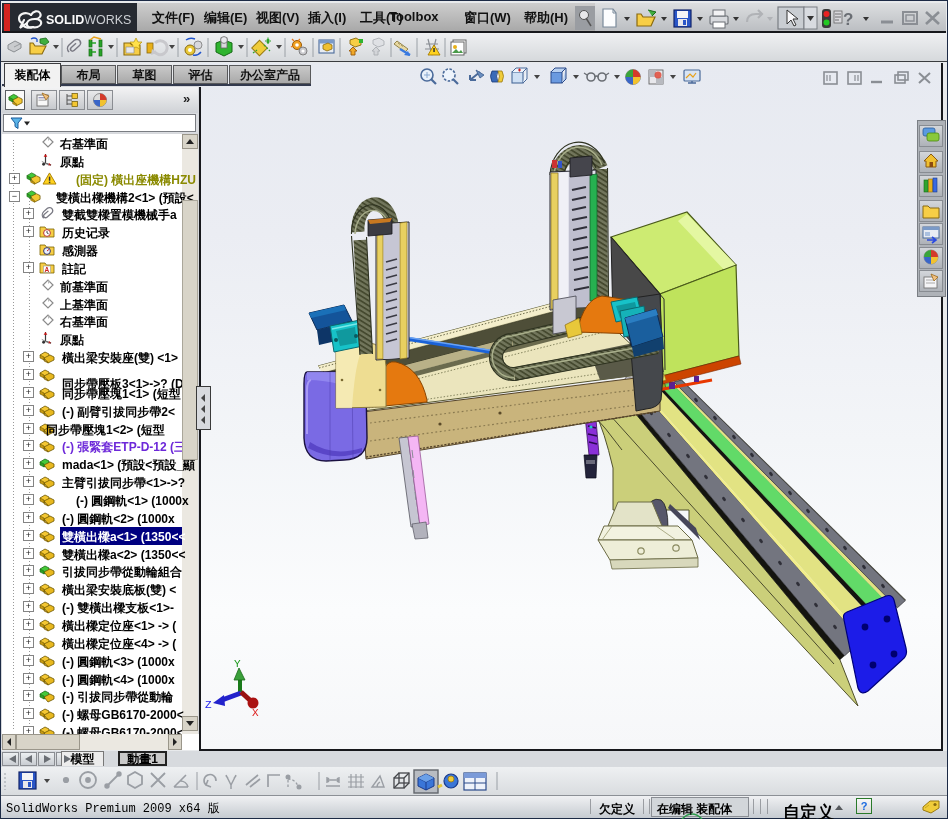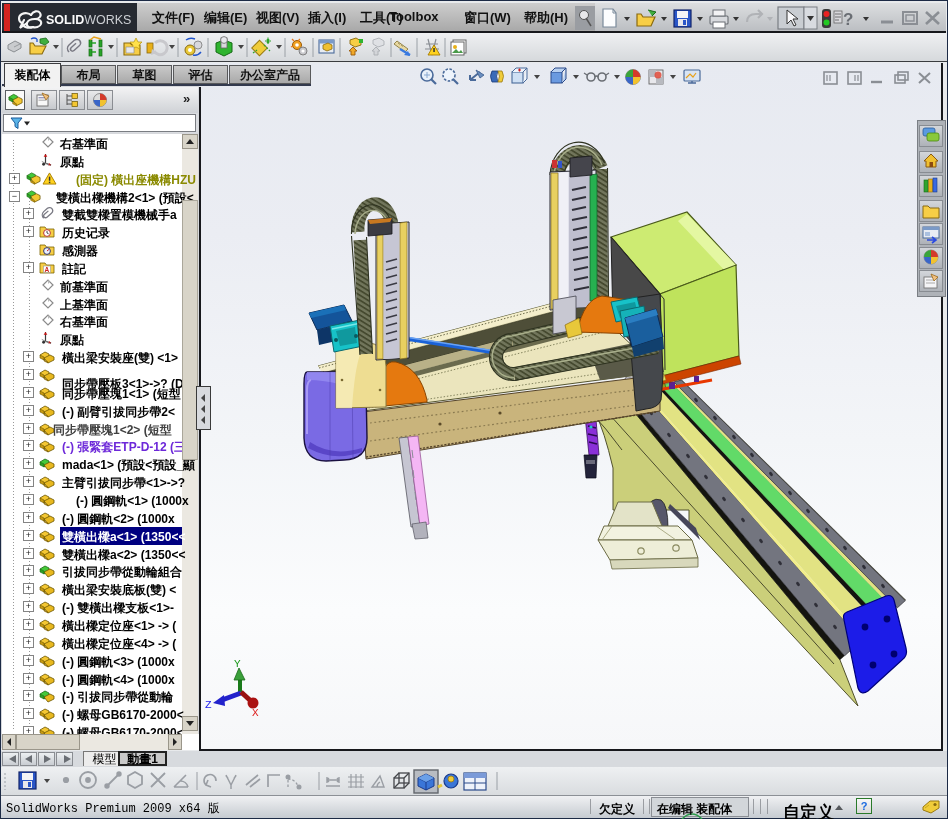--- a/index.html
+++ b/index.html
@@ -467,21 +467,21 @@
 <div class="r" style="left:62px;top:386px;color:#000">同步帶壓塊1&lt;1&gt; (短型</div>
 <div class="eb" style="left:23px;top:405px">+</div>
 <svg class="abs" style="left:39px;top:403px" width="16" height="16" viewBox="0 0 16 16">
       <use href="#sy-part"></use>
     </svg>
 <div class="r" style="left:62px;top:404px;color:#000">(-) 副臂引拔同步帶2&lt;</div>
 <div class="eb" style="left:23px;top:423px">+</div>
 <svg class="abs" style="left:39px;top:421px" width="16" height="16" viewBox="0 0 16 16">
       <use href="#sy-part"></use>
     </svg>
-<div class="r" style="left:53px;top:422px;color:#404040">同步帶壓塊1&lt;2&gt; (短型</div>
+<div class="r" style="left:46px;top:422px;color:#000000">同步帶壓塊1&lt;2&gt; (短型</div>
 <div class="eb" style="left:23px;top:440px">+</div>
 <svg class="abs" style="left:39px;top:438px" width="16" height="16" viewBox="0 0 16 16">
       <use href="#sy-part"></use>
     </svg>
 <div class="r" style="left:62px;top:439px;color:#6d28d9">(-) 張緊套ETP-D-12 (三</div>
 <div class="eb" style="left:23px;top:458px">+</div>
 <svg class="abs" style="left:39px;top:456px" width="16" height="16" viewBox="0 0 16 16">
       <use href="#sy-gpart"></use>
     </svg>
 <div class="r" style="left:62px;top:457px;color:#000">mada&lt;1&gt; (預設&lt;預設_顯</div>
@@ -819,21 +819,21 @@
 <div class="mbtn" style="left:38px"></div>
 <div class="mbtn" style="left:56px"></div>
 <svg class="abs" style="left:2px;top:752px;z-index:3" width="76" height="14" viewBox="0 0 76 14">
     <g fill="#6a6e74">
       <path d="M6 3 V11 M14 3 L7 7 L14 11 Z"></path>
       <path d="M30 3 L23 7 L30 11 Z"></path>
       <path d="M42 3 L49 7 L42 11 Z"></path>
       <path d="M62 3 L69 7 L62 11 Z M70 3 V11"></path>
     </g>
   </svg>
-<div class="atab" style="left:83px;width:43px;background:#ececec;border:1px solid #777;border-bottom:none;line-height:15px;font-weight:normal">模型</div>
+<div class="atab" style="left:61px;width:43px;background:#ececec;border:1px solid #777;border-bottom:none;line-height:15px;font-weight:bold">模型</div>
 <div class="atab" style="left:118px;width:49px;background:#c9c9c9;border:2px solid #222;line-height:12px;font-weight:bold">動畫1</div>
 <svg class="abs" style="left:2px;top:769px" width="500" height="25" viewBox="0 0 500 25">
 <path d="M3 4 V21" stroke="#9aa0a6" stroke-width="1" stroke-dasharray="2 2"></path>
 <rect x="17" y="3" width="17" height="17" fill="#2a56c8" stroke="#12246a" stroke-width="1.2"></rect>
     <rect x="20" y="4" width="11" height="7" fill="#f4f4f6"></rect>
     <rect x="21" y="12" width="9" height="7" fill="#e8e8ec"></rect>
     <rect x="26" y="13" width="3" height="5" fill="#2a56c8"></rect>
 <path d="M42 10 L48 10 L45 14 Z" fill="#444"></path>
 <g stroke="#9a9ea4" fill="none" stroke-width="1.8">
 <circle cx="64" cy="11" r="2.2" fill="#9a9ea4"></circle>

